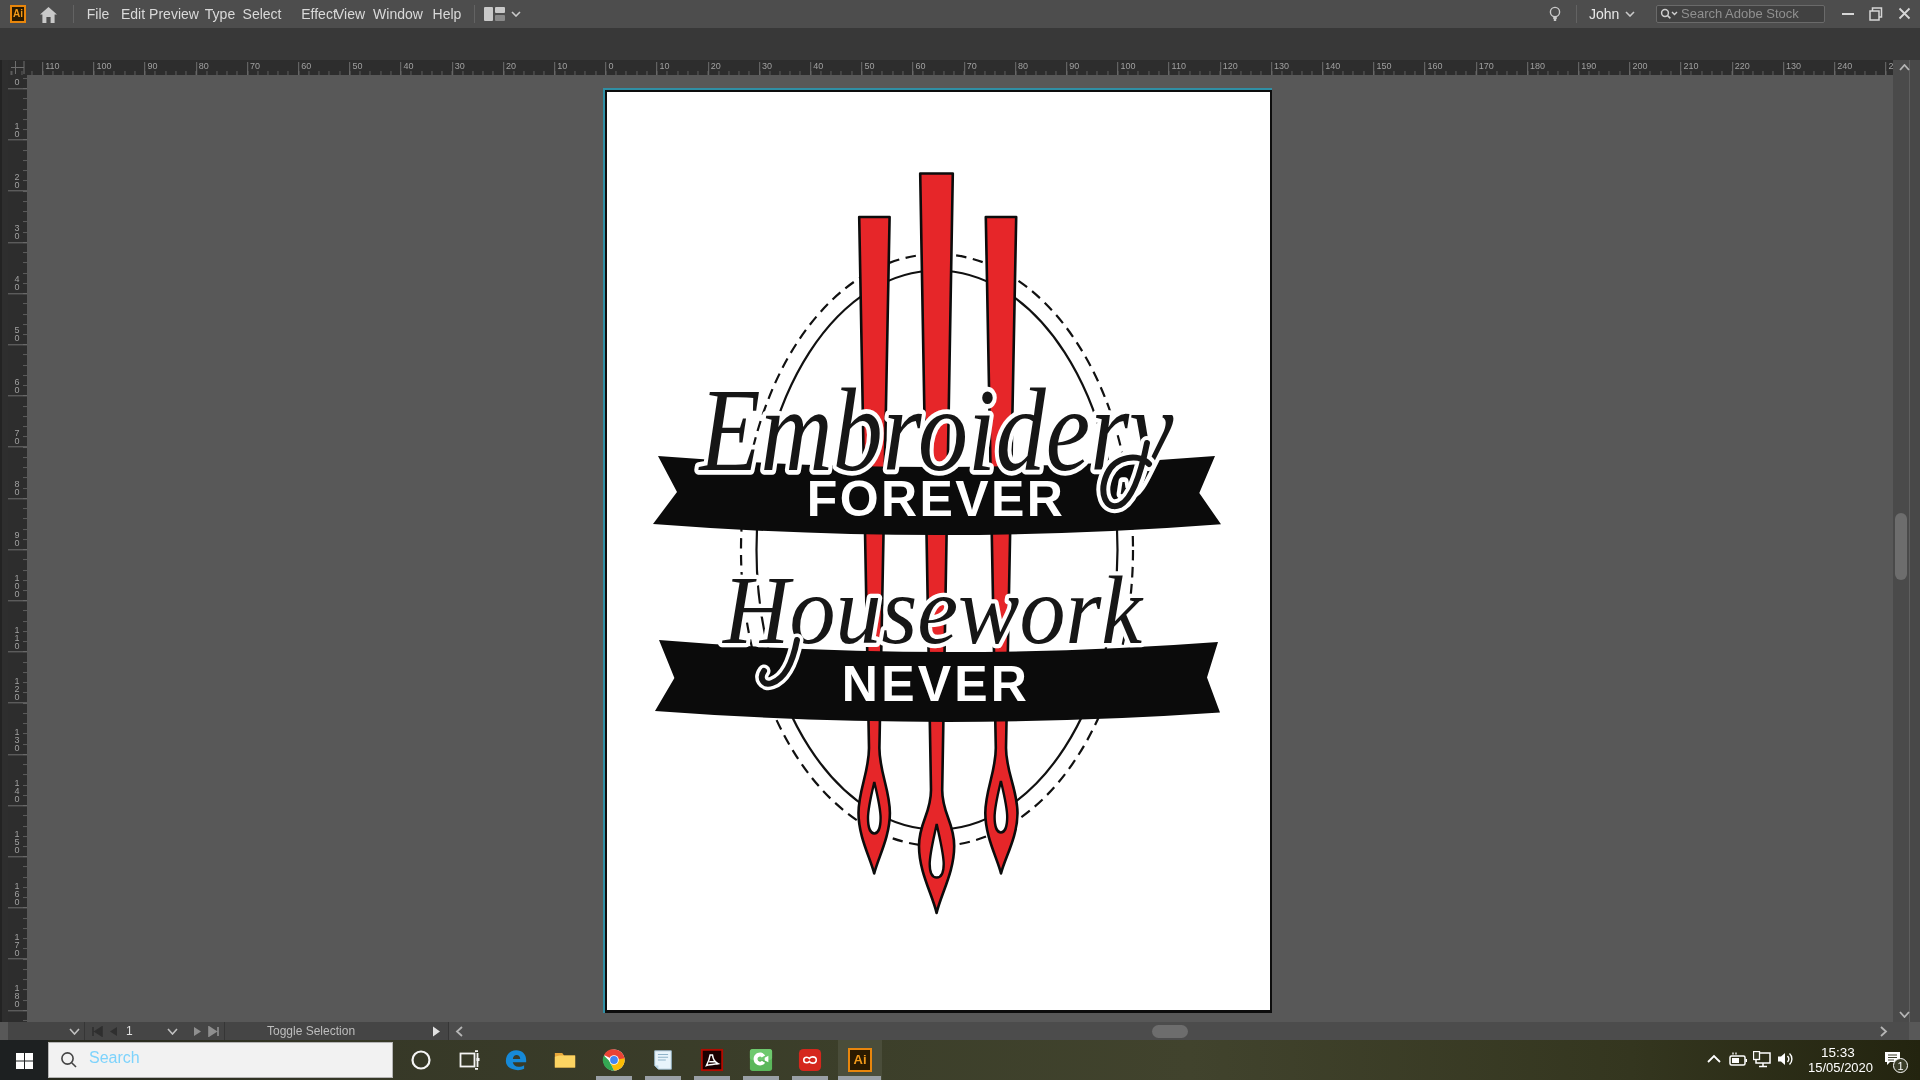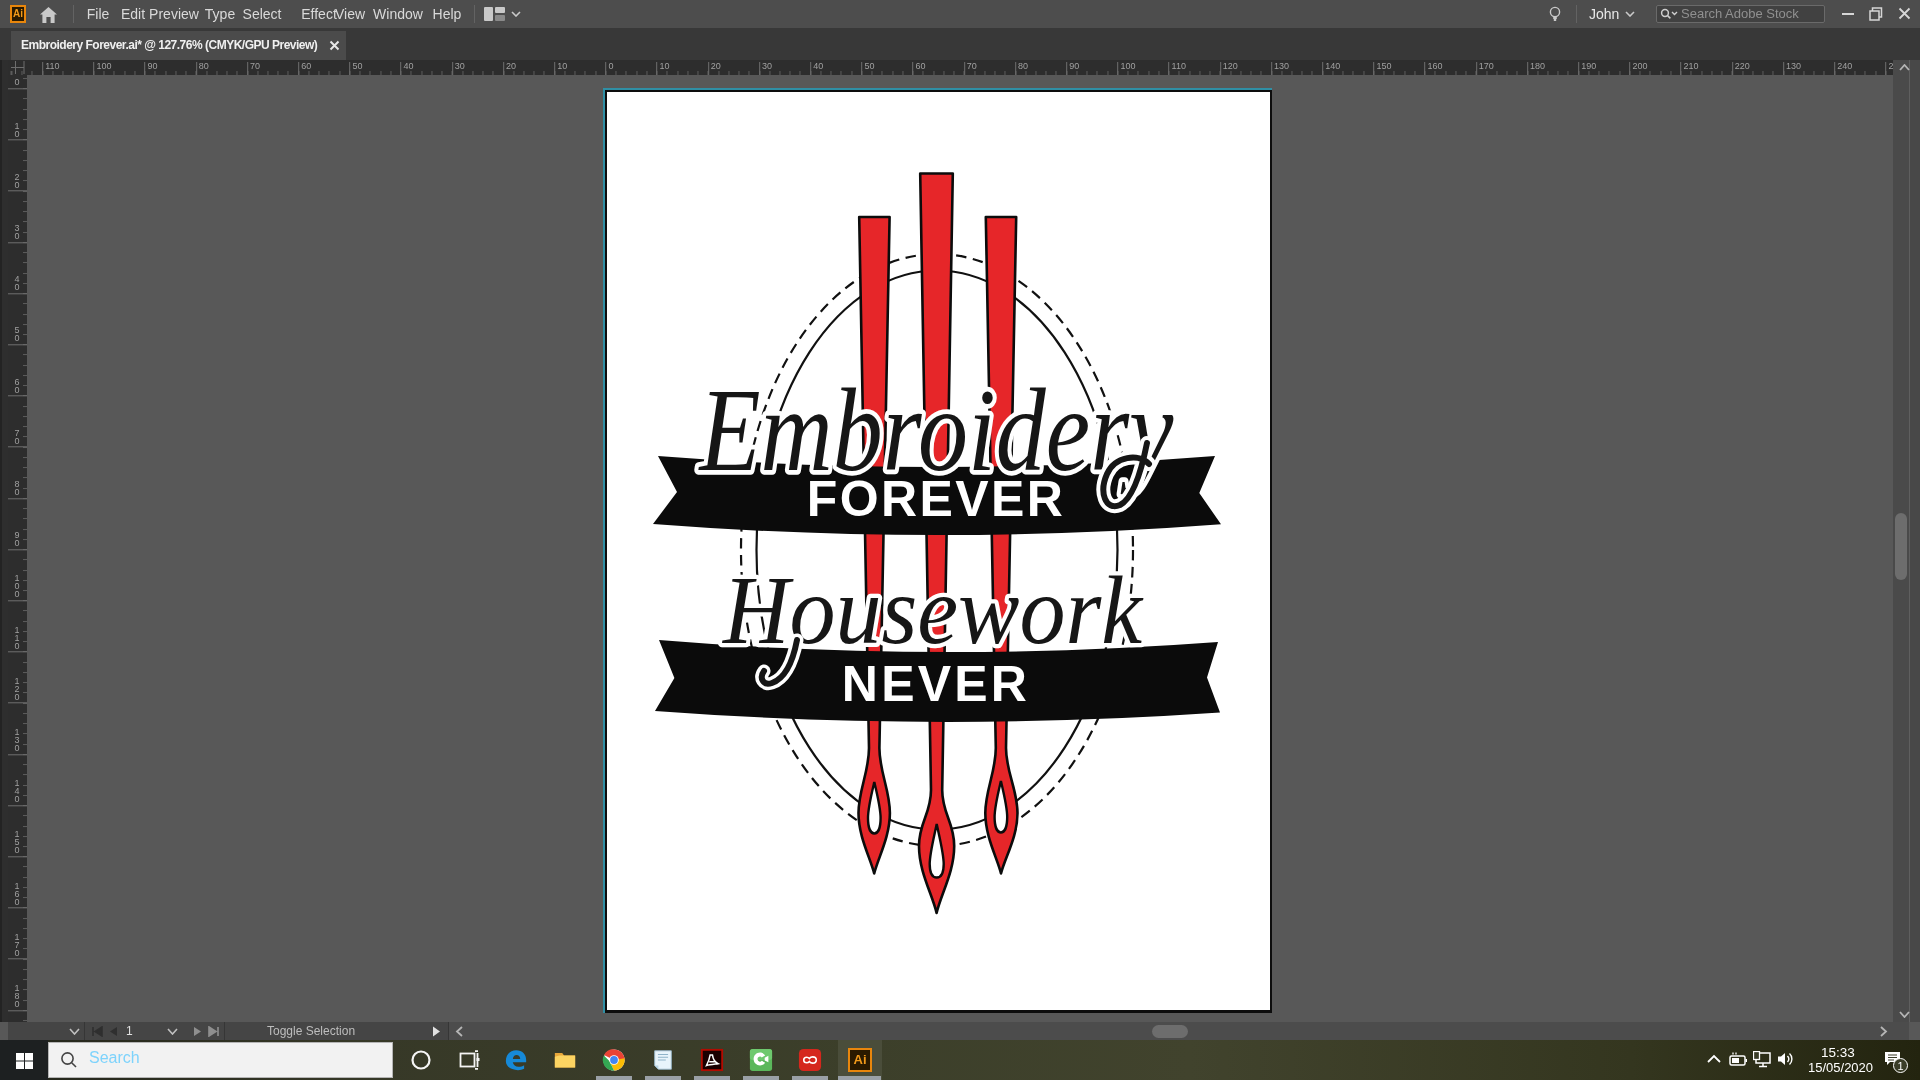--- a/index.html
+++ b/index.html
@@ -98,23 +98,20 @@
 <div class="abs" style="left:1681px;top:6px;font-size:13px;color:#909090;line-height:16px;">Search Adobe Stock</div>
 <div class="abs" style="left:1842px;top:13px;width:12px;height:2px;background:#d6d6d6;"></div>
 <svg class="abs" style="left:1869px;top:7px;" width="14" height="14" viewBox="0 0 14 14">
       <rect x="3.5" y="1" width="9" height="9" fill="none" stroke="#d6d6d6" stroke-width="1.5"></rect>
       <rect x="1" y="4" width="9" height="9" fill="#4d4d4d" stroke="#d6d6d6" stroke-width="1.5"></rect>
     </svg>
 <svg class="abs" style="left:1898px;top:7px;" width="13" height="13" viewBox="0 0 13 13">
       <path d="M1.5 1.5 L11.5 11.5 M11.5 1.5 L1.5 11.5" stroke="#d6d6d6" stroke-width="1.8"></path>
     </svg>
 <div id="tabbar"></div>
-<div id="tab"><span style="margin-left:10px;">Embroidery Forever.ai* @ 127.76% (CMYK/GPU Preview)</span><svg class="abs" style="left:318px;top:9px;" width="11" height="11" viewBox="0 0 11 11">
-        <path d="M1.5 1.5 L9.5 9.5 M9.5 1.5 L1.5 9.5" stroke="#e8e8e8" stroke-width="2"></path>
-      </svg></div>
 <div id="canvas"></div>
 <div id="abteal"></div>
     <div id="abblack"></div>
     <div id="abwhite"></div>
 <div id="hruler">
 <span class="hlab" style="left:37.2px;">110</span>
 <span class="hlab" style="left:88.4px;">100</span>
 <span class="hlab" style="left:139.6px;">90</span>
 <span class="hlab" style="left:190.8px;">80</span>
 <span class="hlab" style="left:242.0px;">70</span>

